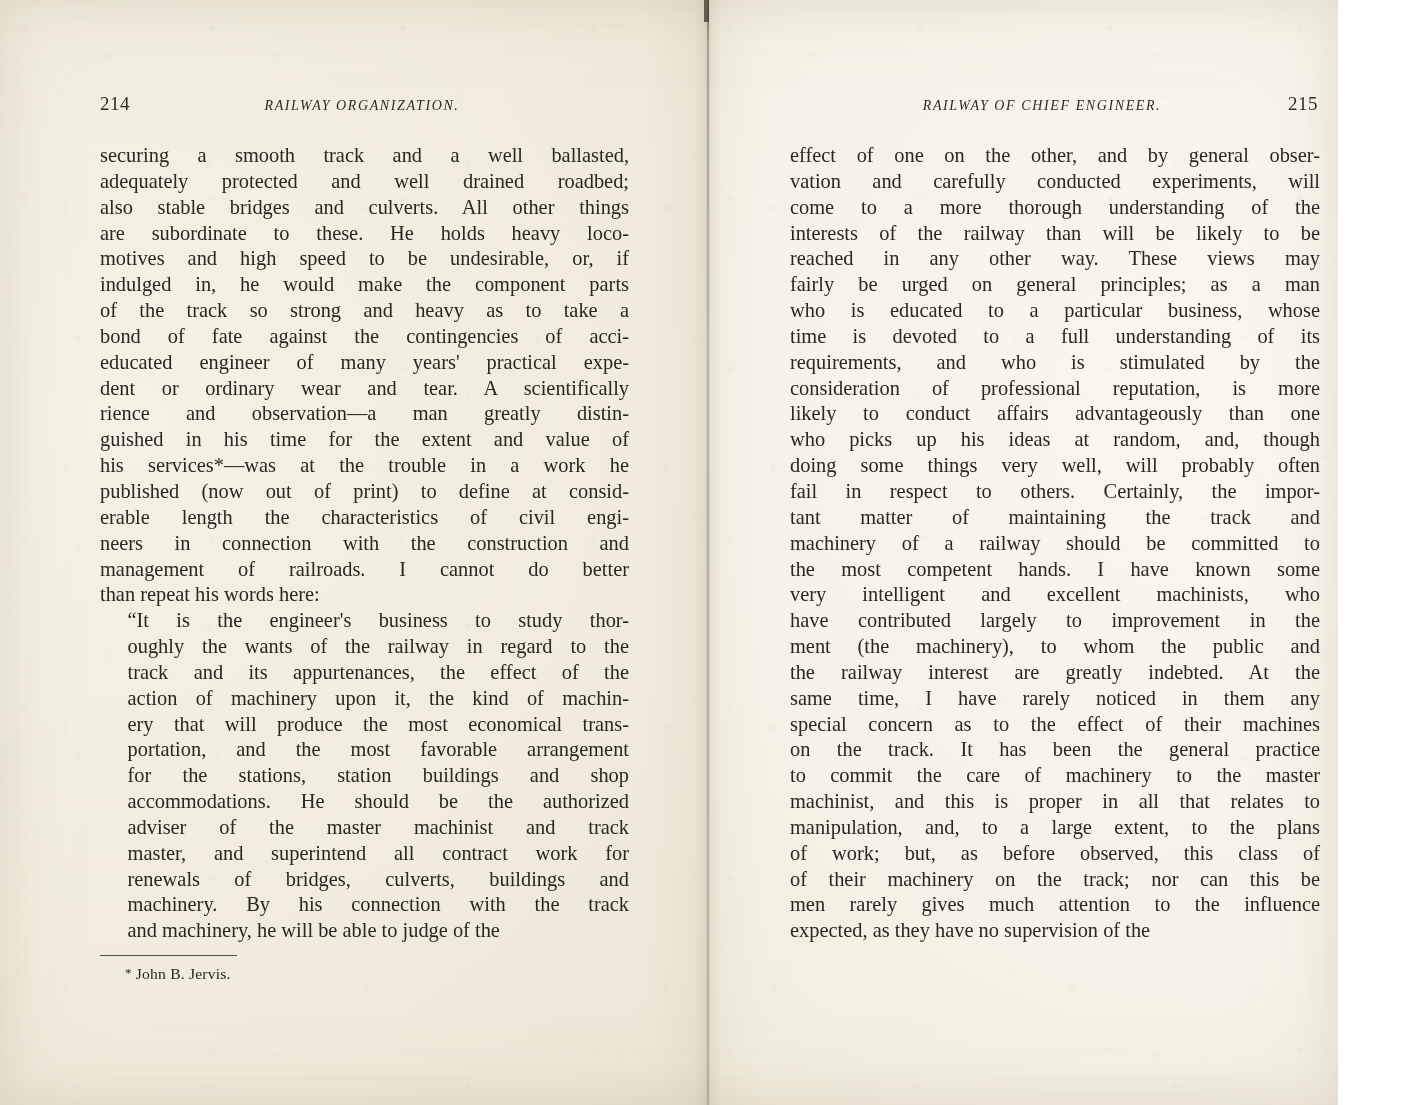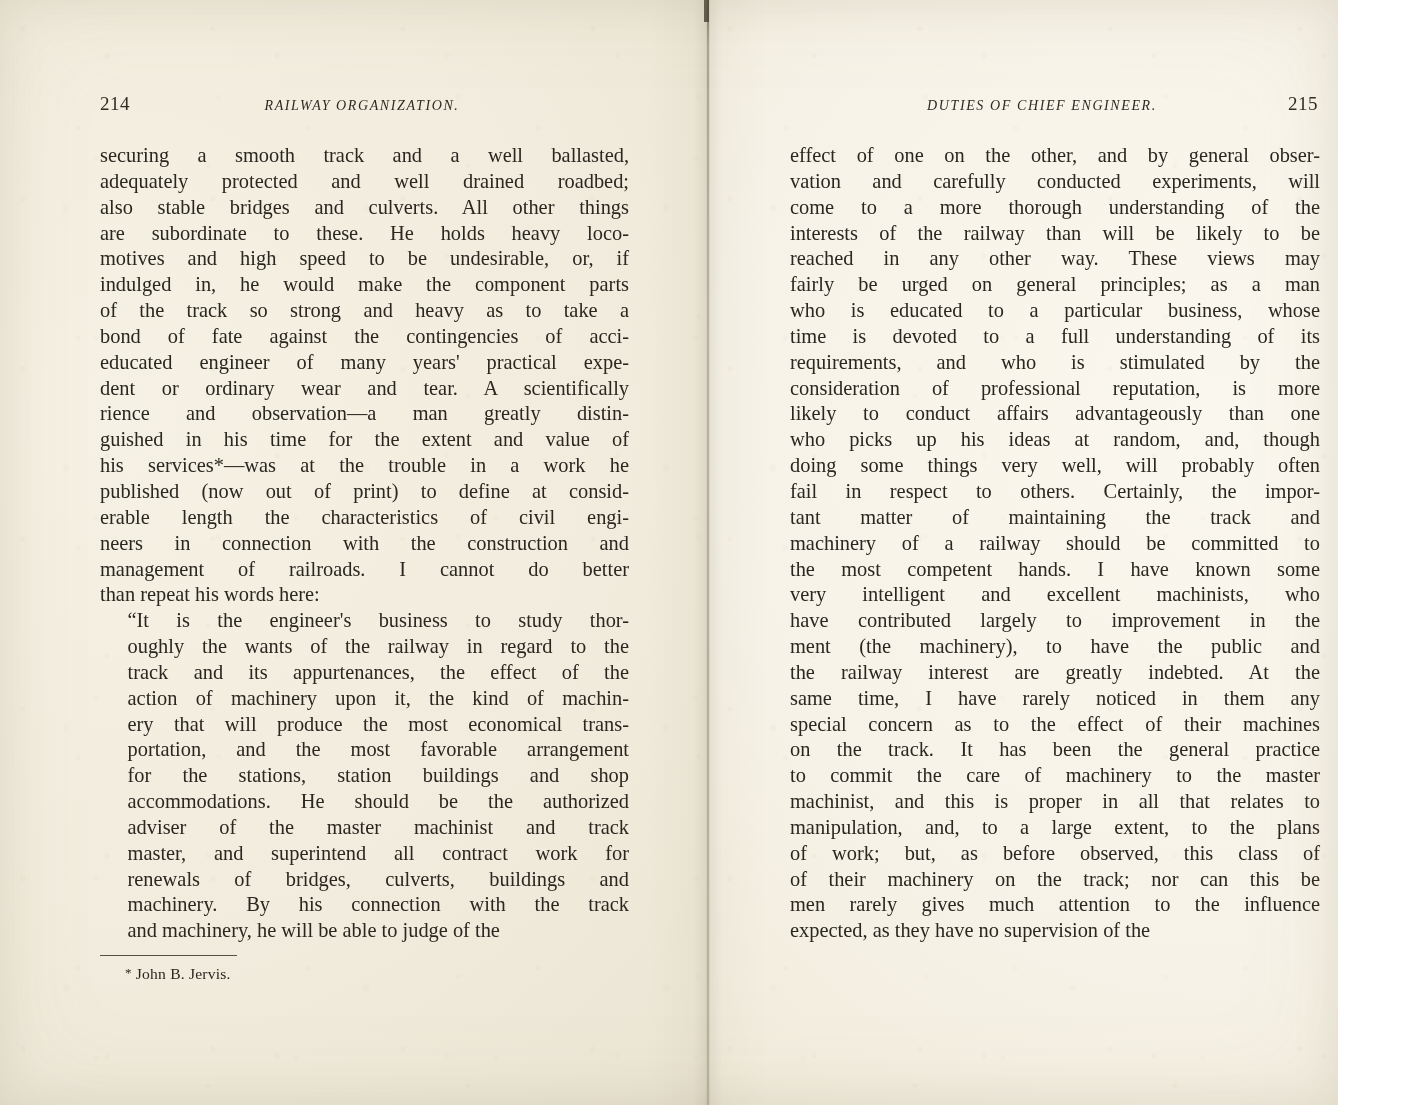--- a/index.html
+++ b/index.html
@@ -263,21 +263,21 @@
         <span class="fn-star">*</span>
         <span>John B. Jervis.</span>
       </div>
     </div>
 
   </div>
 
   <div class="page page-recto">
 
     <div class="running-head">
-      <span class="head-title">DUTIES OF CHIEF ENGINEER.</span>
+      <span class="head-title">RAILWAY OF CHIEF ENGINEER.</span>
       <span class="folio">215</span>
     </div>
 
     <div class="column" id="right-column">
         <p>
           <span class="ln">effect of one on the other, and by general obser-</span>
           <span class="ln">vation and carefully conducted experiments, will</span>
           <span class="ln">come to a more thorough understanding of the</span>
           <span class="ln">interests of the railway than will be likely to be</span>
           <span class="ln">reached in any other way.  These views may</span>
@@ -288,21 +288,21 @@
           <span class="ln">consideration of professional reputation, is more</span>
           <span class="ln">likely to conduct affairs advantageously than one</span>
           <span class="ln">who picks up his ideas at random, and, though</span>
           <span class="ln">doing some things very well, will probably often</span>
           <span class="ln">fail in respect to others.  Certainly, the impor-</span>
           <span class="ln">tant matter of maintaining the track and</span>
           <span class="ln">machinery of a railway should be committed to</span>
           <span class="ln">the most competent hands.  I have known some</span>
           <span class="ln">very intelligent and excellent machinists, who</span>
           <span class="ln">have contributed largely to improvement in the</span>
-          <span class="ln">ment (the machinery), to have the public and</span>
+          <span class="ln">ment (the machinery), to whom the public and</span>
           <span class="ln">the railway interest are greatly indebted.  At the</span>
           <span class="ln">same time, I have rarely noticed in them any</span>
           <span class="ln">special concern as to the effect of their machines</span>
           <span class="ln">on the track.  It has been the general practice</span>
           <span class="ln">to commit the care of machinery to the master</span>
           <span class="ln">machinist, and this is proper in all that relates to</span>
           <span class="ln">manipulation, and, to a large extent, to the plans</span>
           <span class="ln">of work; but, as before observed, this class of</span>
           <span class="ln">of their machinery on the track; nor can this be</span>
           <span class="ln">men rarely gives much attention to the influence</span>

